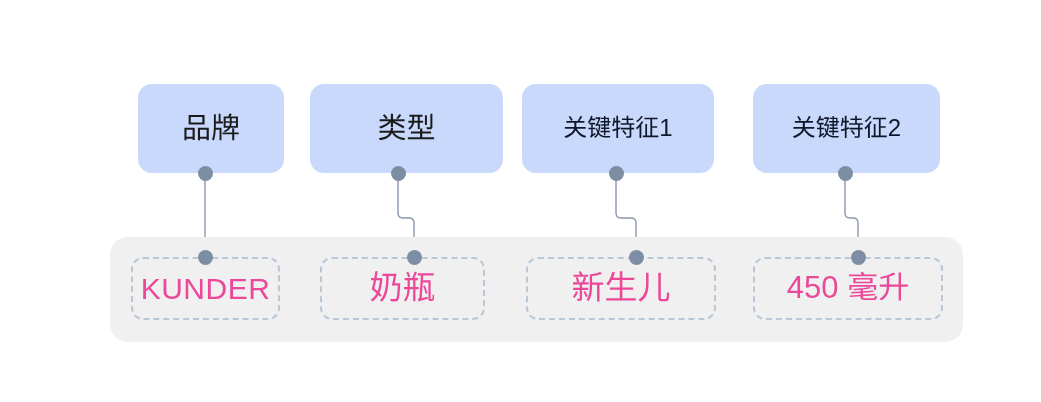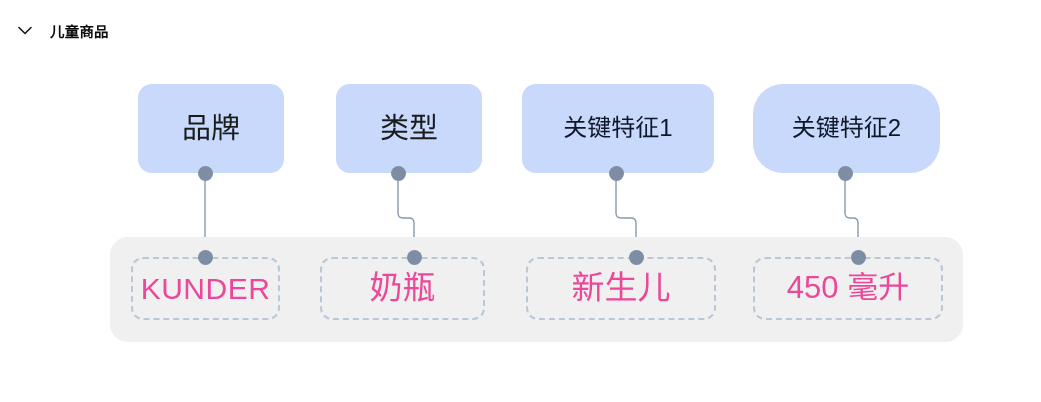--- a/index.html
+++ b/index.html
@@ -110,52 +110,44 @@
     height: 15px;
     border-radius: 50%;
     background: #7d8ea4;
   }
 </style>
 </head>
 <body>
 
 <div class="canvas">
 
-  <div class="section-header">
-    <span class="chevron-icon">
-      <svg viewBox="0 0 22 22" width="22" height="22" aria-hidden="true">
-        <path d="M5 8.5 L11 14.5 L17 8.5" fill="none" stroke="#1a1a1a" stroke-width="1.6" stroke-linecap="round" stroke-linejoin="round"></path>
-      </svg>
-    </span>
-    <span class="section-title">儿童商品</span>
-  </div>
 
   <svg class="connectors" viewBox="0 0 1041 402" width="1041" height="402">
       <path d="M 205 175 L 205 257" fill="none" stroke="#8b99ab" stroke-width="1.4"></path>
       <path d="M 398 175 L 398 213 Q 398 218 403 218 L 409 218 Q 414 218 414 223 L 414 257" fill="none" stroke="#8b99ab" stroke-width="1.4"></path>
       <path d="M 616 175 L 616 213 Q 616 218 621 218 L 631 218 Q 636 218 636 223 L 636 257" fill="none" stroke="#8b99ab" stroke-width="1.4"></path>
       <path d="M 845 175 L 845 213 Q 845 218 850 218 L 853 218 Q 858 218 858 223 L 858 257" fill="none" stroke="#8b99ab" stroke-width="1.4"></path>
     </svg>
 
   <div class="value-group"></div>
 
   <div id="nodes-layer">
       <div class="attr-node big" style="left: 138px; top: 84px; width: 146px; height: 89px;">
         <span>品牌</span>
       </div>
       <div class="dot" style="left: 197.5px; top: 165.5px;"></div>
-      <div class="attr-node big" style="left: 336px; top: 84px; width: 146px; height: 89px;">
+      <div class="attr-node big" style="left: 310px; top: 84px; width: 193px; height: 89px;">
         <span>类型</span>
       </div>
       <div class="dot" style="left: 390.5px; top: 165.5px;"></div>
       <div class="attr-node small" style="left: 522px; top: 84px; width: 192px; height: 89px;">
         <span>关键特征1</span>
       </div>
       <div class="dot" style="left: 608.5px; top: 165.5px;"></div>
-      <div class="attr-node small" style="left: 753px; top: 84px; width: 187px; height: 89px; border-radius: 30px;">
+      <div class="attr-node small" style="left: 753px; top: 84px; width: 187px; height: 89px;">
         <span>关键特征2</span>
       </div>
       <div class="dot" style="left: 837.5px; top: 165.5px;"></div>
       <div class="value-node latin" style="left: 131px; top: 257px; width: 149px; height: 63px;">
         <span>KUNDER</span>
       </div>
       <div class="dot" style="left: 197.5px; top: 249.5px;"></div>
       <div class="value-node cjk" style="left: 320px; top: 257px; width: 165px; height: 63px;">
         <span>奶瓶</span>
       </div>

